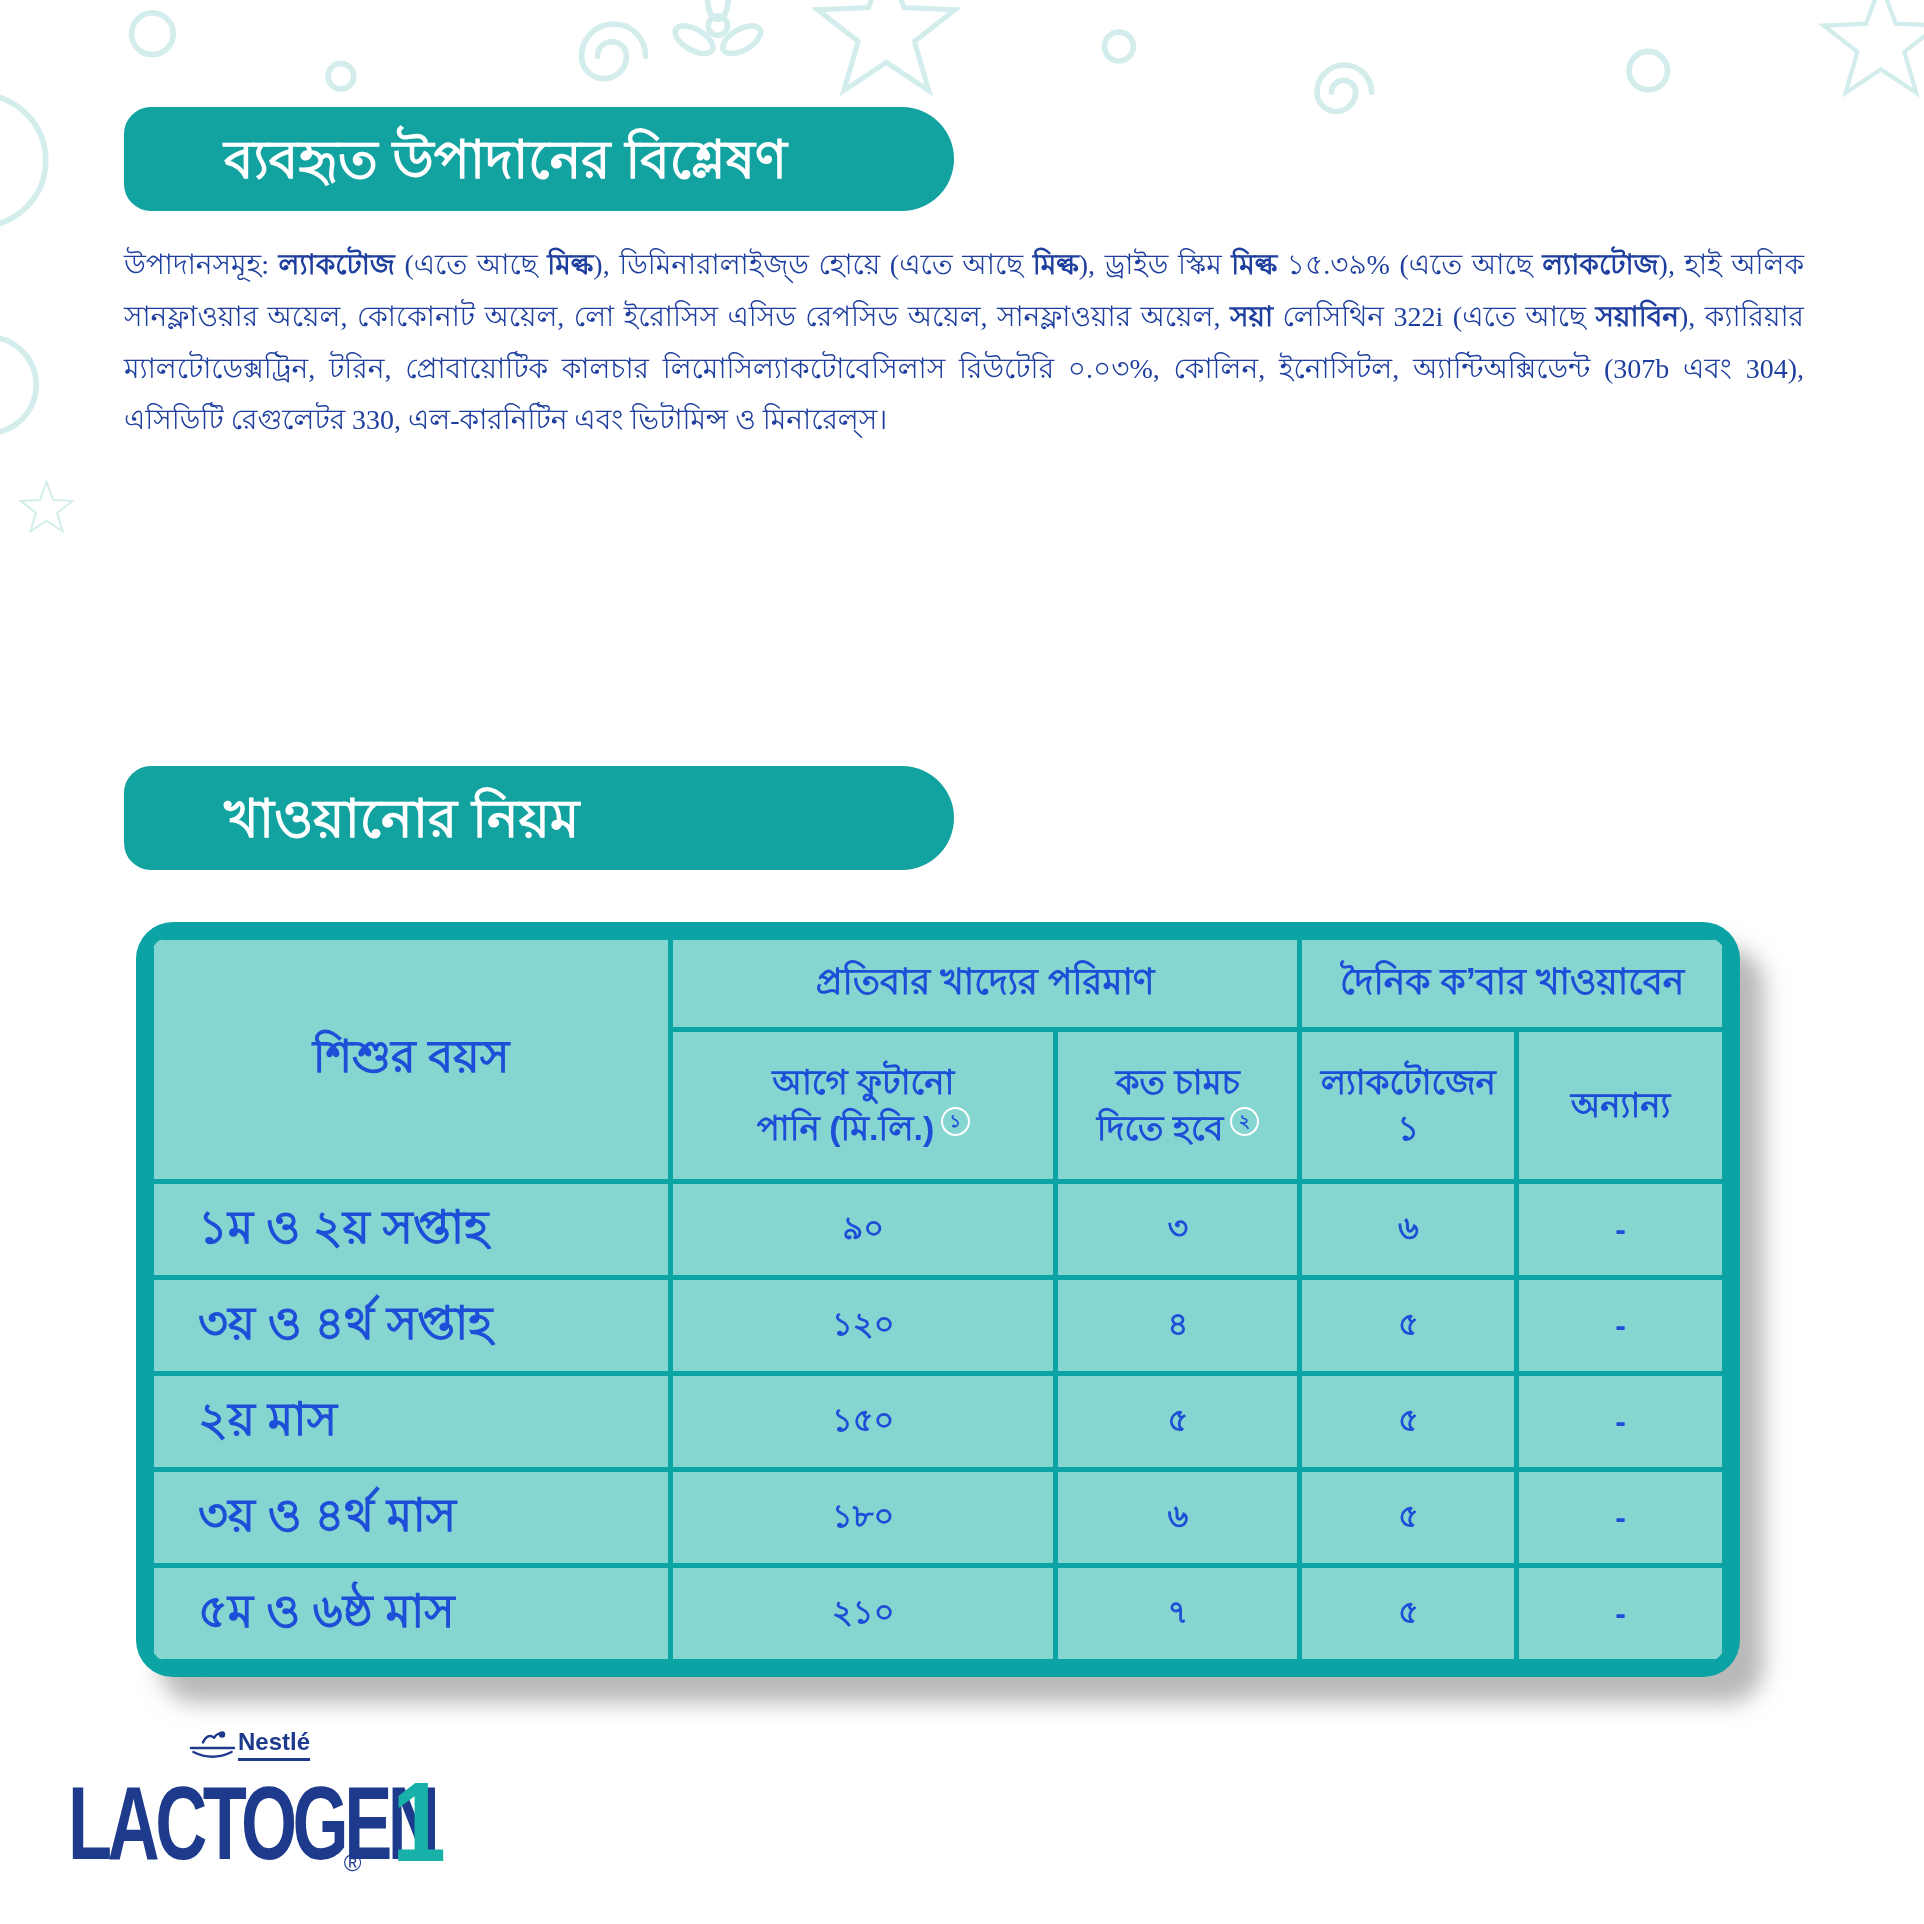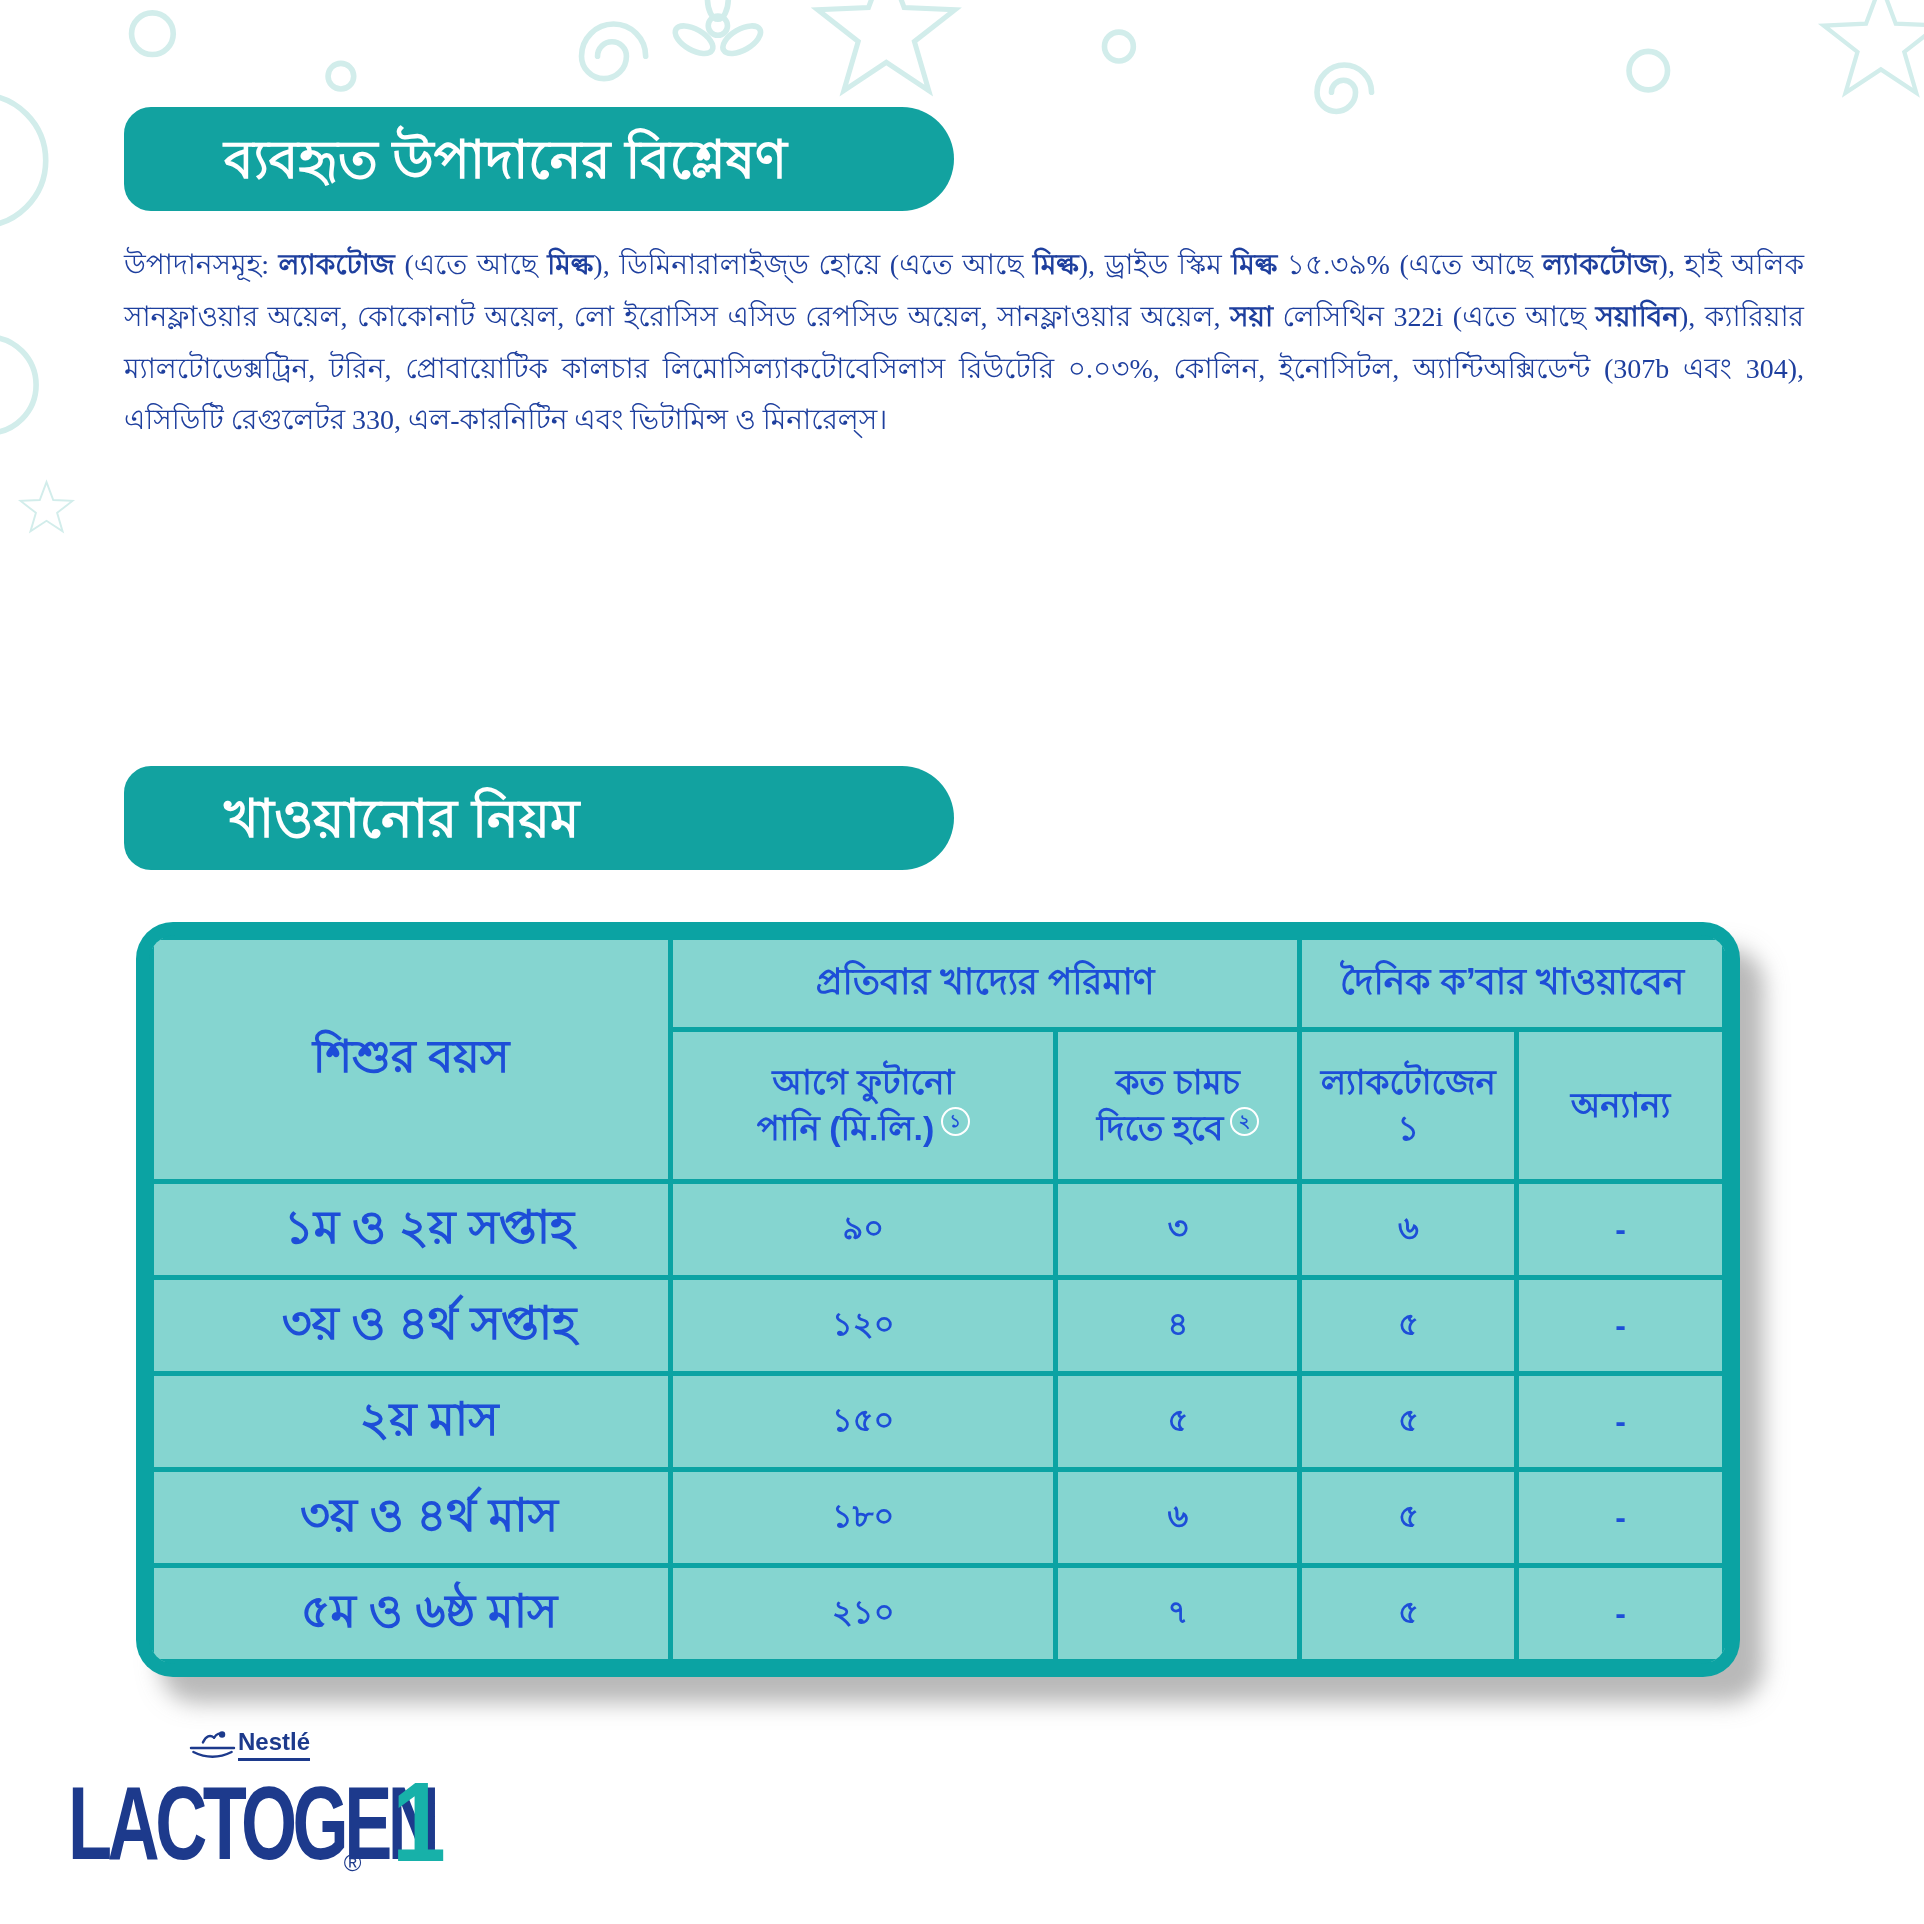--- a/index.html
+++ b/index.html
@@ -46,21 +46,21 @@
   .table-inner{border-radius:26px;overflow:hidden;background:var(--frame);}
   table{width:100%;border-collapse:collapse;table-layout:fixed;}
   th,td{
     border:5.6px solid var(--frame);background:var(--cell-bg);
     color:#1d4ed8;text-align:center;vertical-align:middle;padding:3.2px 8px;
   }
   th.agehead{font-size:45px;font-weight:bold;}
   th.group{height:92px;font-size:36px;font-weight:bold;}
   th.sub{height:152px;font-size:34px;font-weight:bold;line-height:1.35;}
   td{height:96px;font-size:32px;font-weight:bold;}
-  td.age{text-align:center;padding-left:44px;font-size:46px;}
+  td.age{text-align:left;padding-left:44px;font-size:46px;}
   sup.circ{
     display:inline-block;font-size:17.6px;font-weight:bold;
     border:2.4px solid #fff;border-radius:50%;
     width:29px;height:29px;line-height:24px;text-align:center;
     vertical-align:super;margin-left:6.4px;
   }
 
   
   .footer{position:absolute;left:68px;top:1728px;width:722px;height:184px;}
   .nestle{

